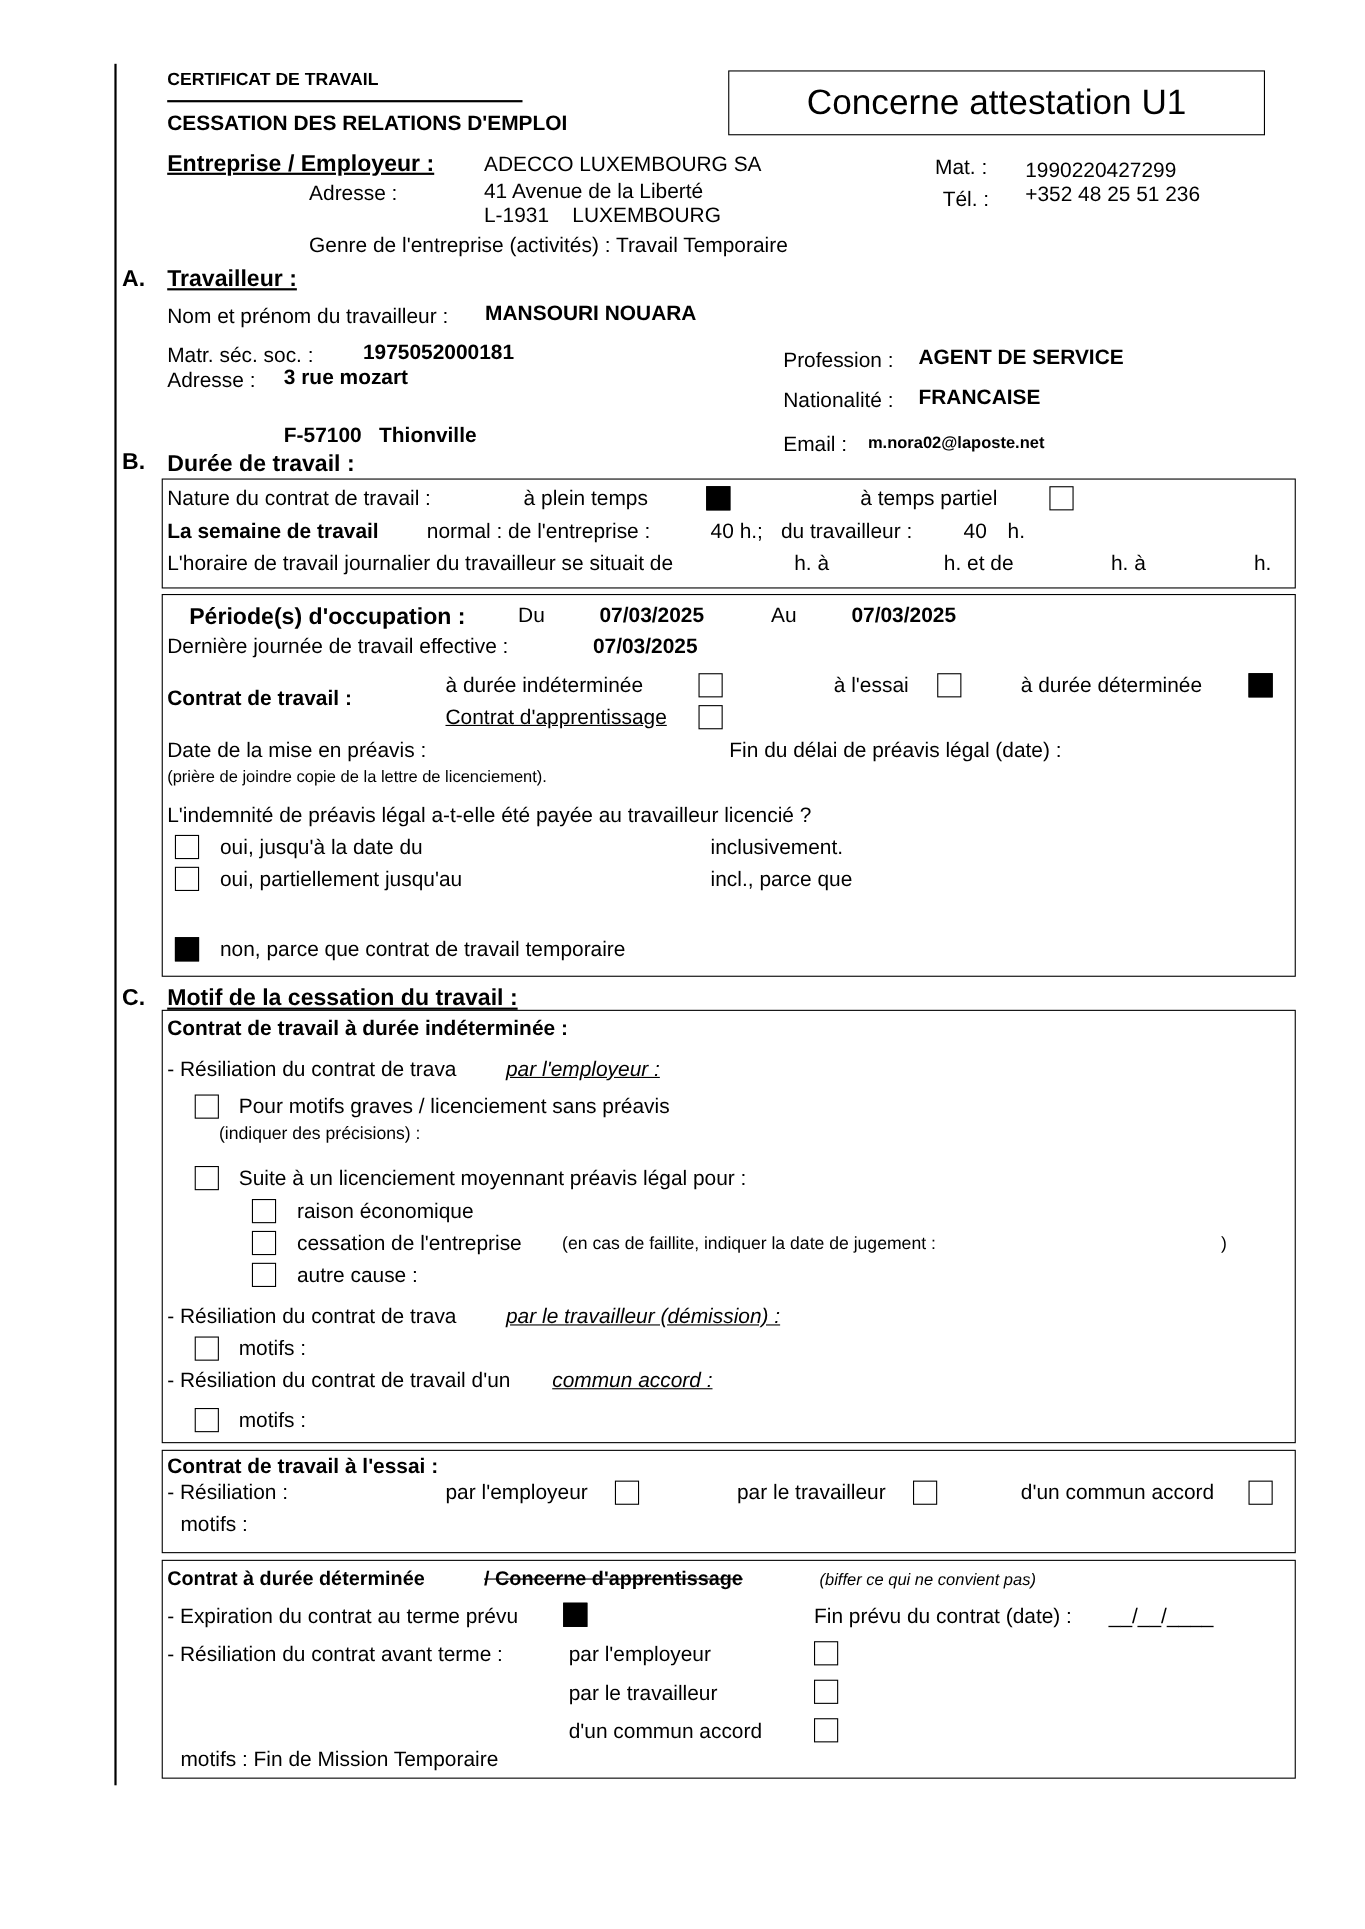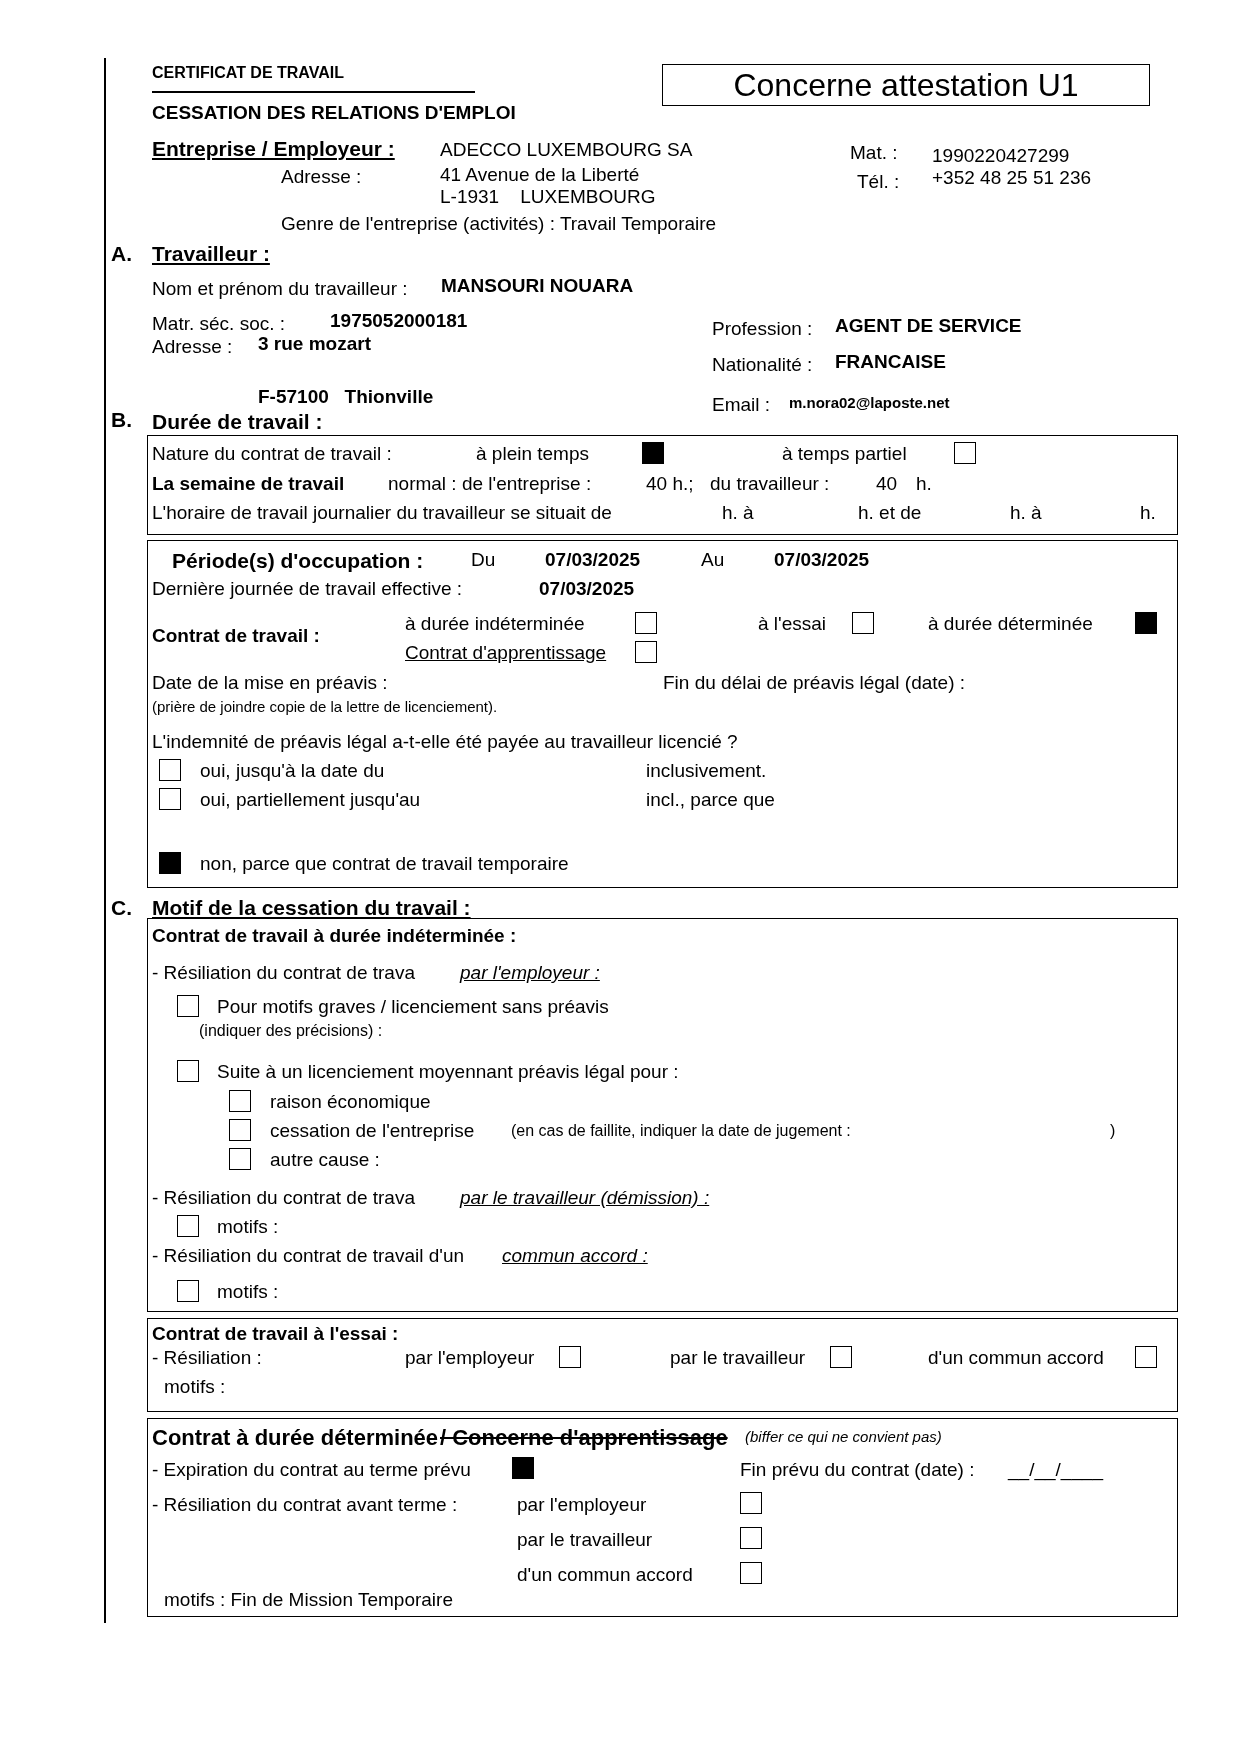--- a/index.html
+++ b/index.html
@@ -3,40 +3,40 @@
 <meta charset="utf-8">
 <style>
   html, body { margin:0; padding:0; background:#fff; }
   body { width:1241px; height:1754px; position:relative; font-family:"Liberation Sans", sans-serif; color:#000; overflow:hidden; }
   .abs { position:absolute; white-space:nowrap; }
   .b { font-weight:bold; }
   .u { text-decoration:underline; }
   .i { font-style:italic; }
   .s { text-decoration:line-through; }
   .f19 { font-size:19px; }
-  .f18 { font-size:22px; }
+  .f18 { font-size:18px; }
   .f16 { font-size:16px; }
   .f15 { font-size:15px; }
   .f21 { font-size:21px; }
   .f22 { font-size:16px; }
   .box { position:absolute; border:1.5px solid #000; box-sizing:border-box; }
   .cb { position:absolute; width:22px; height:22px; border:1.5px solid #000; box-sizing:border-box; background:#fff; }
   .cb.on { background:#000; }
   .vrule { position:absolute; left:104px; top:58px; width:2px; height:1565px; background:#000; }
   .title-rule { position:absolute; background:#000; height:2px; }
 </style>
 </head>
 <body>
 
 <div class="vrule"></div>
 
 <div class="abs b f22" style="left:152px;top:64px;">CERTIFICAT  DE TRAVAIL</div>
 <div class="title-rule" style="left:152px;top:91px;width:323px;"></div>
 <div class="abs b f19" style="left:152px;top:102px;">CESSATION DES RELATIONS D'EMPLOI</div>
-<div class="box" style="left:662px;top:64px;width:488px;height:42px;display:flex;align-items:center;justify-content:center;">
+<div class="box" style="left:662px;top:64px;width:488px;height:59px;display:flex;align-items:center;justify-content:center;">
   <span style="font-size:32px;">Concerne attestation U1</span>
 </div>
 
 <div class="abs b u f21" style="left:152px;top:137px;">Entreprise / Employeur :</div>
 <div class="abs f19" style="left:440px;top:139px;">ADECCO LUXEMBOURG SA</div>
 <div class="abs f19" style="left:281px;top:166px;">Adresse :</div>
 <div class="abs f19" style="left:440px;top:164px;">41 Avenue de la Liberté</div>
 <div class="abs f19" style="left:440px;top:186px;white-space:pre;">L-1931    LUXEMBOURG</div>
 <div class="abs f19" style="left:850px;top:142px;">Mat. :</div>
 <div class="abs f19" style="left:932px;top:145px;">1990220427299</div>

